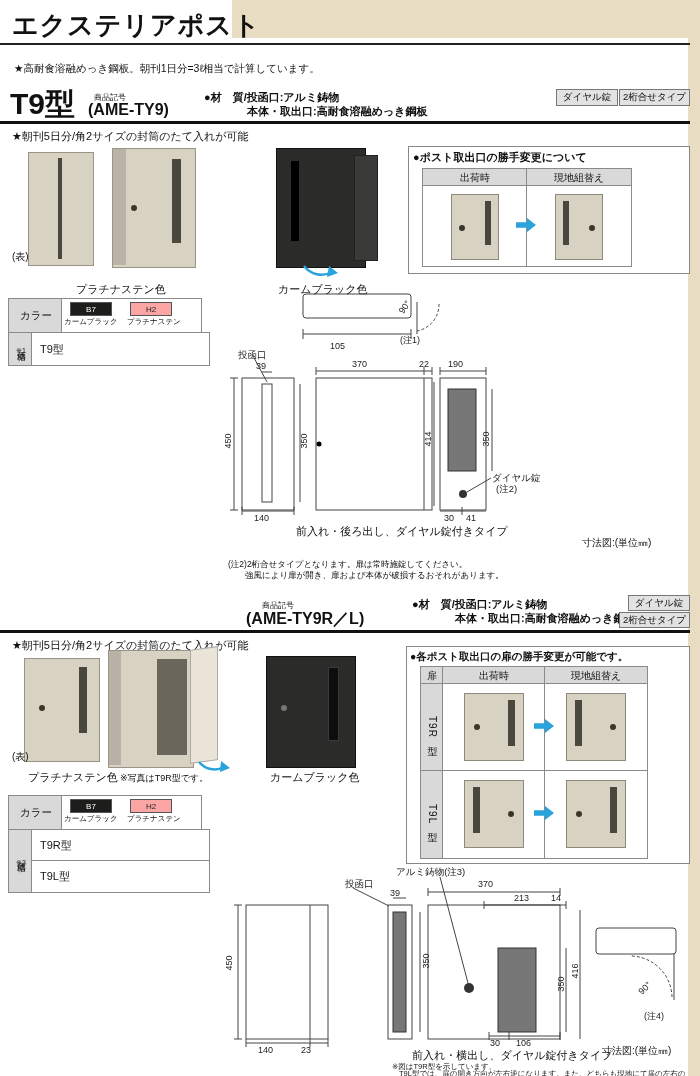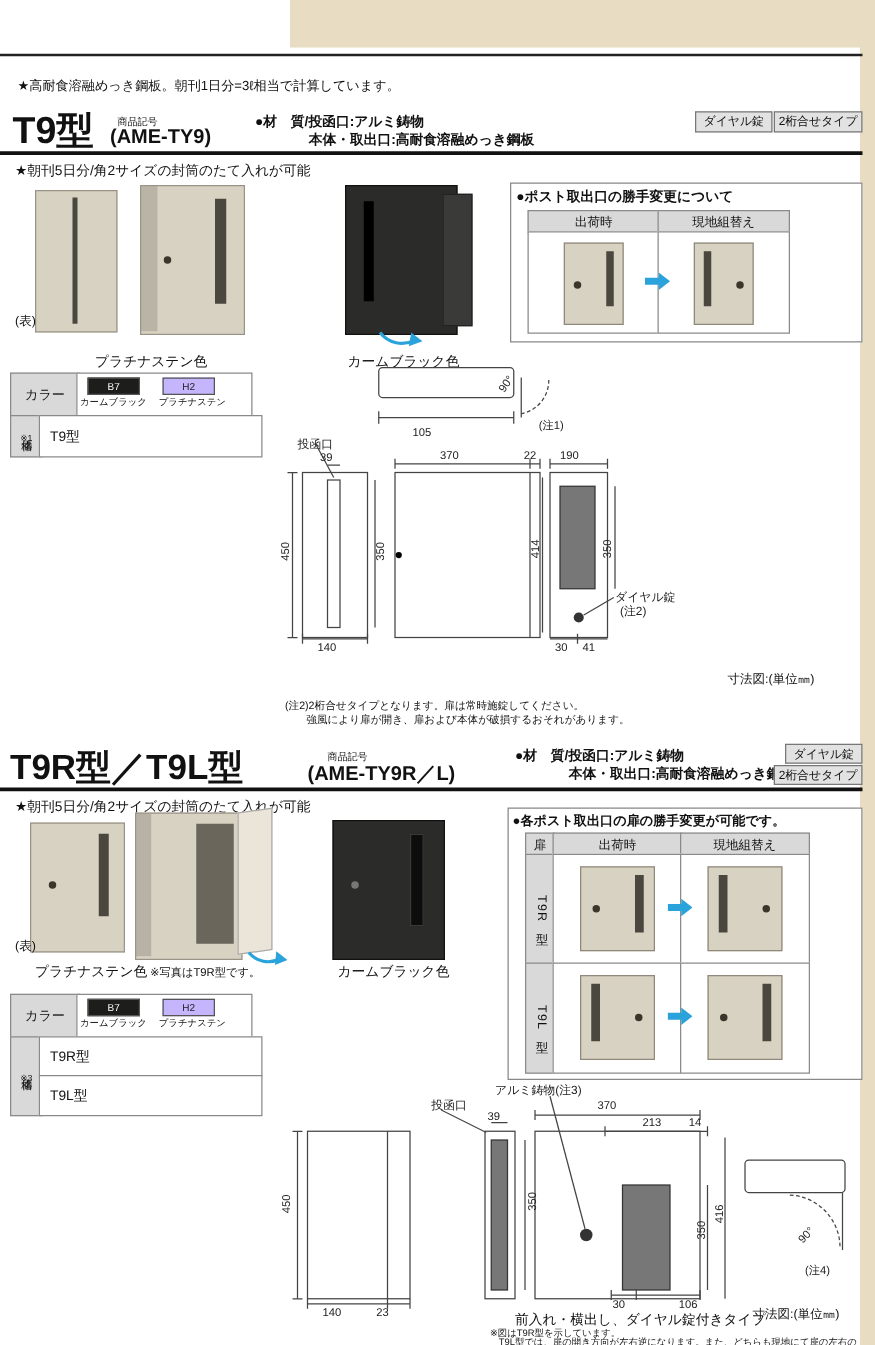--- a/index.html
+++ b/index.html
@@ -17,36 +17,37 @@
   .vdim{position:absolute;width:30px;text-align:center;font-size:9px;color:#222;transform:rotate(-90deg);white-space:nowrap;}
   .lbl{font-size:9.5px;color:#222;}
   .mailbox{position:absolute;background:var(--platinum,#d8d2c2);border:1px solid #9a9488;}
   .slot{position:absolute;background:#4a473f;}
   .knob{position:absolute;width:6px;height:6px;border-radius:50%;background:#3a362c;}
   .pm{position:absolute;background:var(--platinum,#d8d2c2);border:1px solid #8f897c;}
   .arrow{position:absolute;width:20px;height:14px;background:var(--accent,#2aa3dc);
          clip-path:polygon(0 30%,55% 30%,55% 0,100% 50%,55% 100%,55% 70%,0 70%);}
   .chip{position:absolute;width:40px;height:12px;font-size:8px;display:flex;align-items:center;justify-content:center;border:1px solid #555;}
   .chip-dark{background:#1d1d1b;color:#fff;}
-  .chip-light{background:#c4b5fd;color:#222;}
+  .chip-light{background:#fca5a5;color:#222;}
   .chipname{position:absolute;font-size:7.5px;white-space:nowrap;}
   .vtext{writing-mode:vertical-rl;letter-spacing:1px;}
   svg{display:block;}
   svg line,svg rect,svg path{stroke:#444;fill:none;stroke-width:1;}
   svg .fillg{fill:#777;stroke:#333;}
   svg .filld{fill:#333;stroke:none;}
 </style>
 </head>
 <body>
 
 <div class="page">
 
   <div class="abs band" style="left:232px;top:0;width:456px;height:38px"></div>
   <div class="abs band" style="left:688px;top:0;width:12px;height:1076px"></div>
 
+  <div class="abs b" style="left:12px;top:8px;font-size:26px;letter-spacing:1px">エクステリアポスト</div>
   <div class="abs" style="left:0;top:43px;width:690px;height:2px;background:#222"></div>
   <div class="abs" style="left:14px;top:62px;font-size:10.5px">★高耐食溶融めっき鋼板。朝刊1日分=3ℓ相当で計算しています。</div>
 
   <div class="abs b" style="left:10px;top:84px;font-size:30px">T9型</div>
   <div class="abs" style="left:94px;top:92px;font-size:8px">商品記号</div>
   <div class="abs b" style="left:88px;top:101px;font-size:16px">(AME-TY9)</div>
   <div class="abs b" style="left:204px;top:90px;font-size:11px">●材　質/投函口:アルミ鋳物</div>
   <div class="abs b" style="left:247px;top:104px;font-size:11px">本体・取出口:高耐食溶融めっき鋼板</div>
   <div class="abs badge" style="left:556px;top:89px;width:60px;height:15px">ダイヤル錠</div>
   <div class="abs badge" style="left:619px;top:89px;width:69px;height:15px">2桁合せタイプ</div>
@@ -148,35 +149,35 @@
       <line x1="266" y1="196" x2="242" y2="210"></line>
     </g>
   </svg>
   <div class="abs lbl" style="left:238px;top:349px">投函口</div>
   <div class="abs dim" style="left:256px;top:361px">39</div>
   <div class="vdim" style="left:213px;top:436px">450</div>
   <div class="vdim" style="left:289px;top:436px">350</div>
   <div class="abs dim" style="left:254px;top:513px">140</div>
   <div class="abs dim" style="left:330px;top:341px">105</div>
   <div class="abs dim" style="left:398px;top:302px;transform:rotate(-55deg)">90°</div>
-  <div class="abs dim" style="left:431px;top:334px">(注1)</div>
+  <div class="abs dim" style="left:400px;top:334px">(注1)</div>
   <div class="abs dim" style="left:352px;top:359px">370</div>
   <div class="abs dim" style="left:419px;top:359px">22</div>
   <div class="abs dim" style="left:448px;top:359px">190</div>
   <div class="vdim" style="left:413px;top:434px">414</div>
   <div class="vdim" style="left:471px;top:434px">350</div>
   <div class="abs dim" style="left:444px;top:513px">30</div>
   <div class="abs dim" style="left:466px;top:513px">41</div>
   <div class="abs lbl" style="left:492px;top:472px">ダイヤル錠</div>
   <div class="abs lbl" style="left:496px;top:483px">(注2)</div>
+  <div class="abs" style="left:296px;top:524px;font-size:11px">前入れ・後ろ出し、ダイヤル錠付きタイプ</div>
   <div class="abs" style="left:582px;top:536px;font-size:10px">寸法図:(単位㎜)</div>
   <div class="abs" style="left:228px;top:559px;font-size:8.5px">(注2)2桁合せタイプとなります。扉は常時施錠してください。</div>
   <div class="abs" style="left:245px;top:570px;font-size:8.5px">強風により扉が開き、扉および本体が破損するおそれがあります。</div>
 
-  <div class="abs b" style="left:8px;top:595px;font-size:28px">T9R型／T9L型</div>
   <div class="abs" style="left:262px;top:600px;font-size:8px">商品記号</div>
   <div class="abs b" style="left:246px;top:609px;font-size:16px">(AME-TY9R／L)</div>
   <div class="abs b" style="left:412px;top:597px;font-size:11px">●材　質/投函口:アルミ鋳物</div>
   <div class="abs b" style="left:455px;top:611px;font-size:11px">本体・取出口:高耐食溶融めっき鋼板</div>
   <div class="abs badge" style="left:628px;top:595px;width:60px;height:14px">ダイヤル錠</div>
   <div class="abs badge" style="left:619px;top:612px;width:69px;height:14px">2桁合せタイプ</div>
   <div class="abs thickline" style="left:0;top:630px;width:690px"></div>
   <div class="abs" style="left:12px;top:638px;font-size:11px">★朝刊5日分/角2サイズの封筒のたて入れが可能</div>
 
   <div class="mailbox" style="left:24px;top:658px;width:74px;height:102px">
@@ -301,21 +302,21 @@
   <div class="vdim" style="left:214px;top:958px">450</div>
   <div class="vdim" style="left:411px;top:956px">350</div>
   <div class="abs dim" style="left:258px;top:1045px">140</div>
   <div class="abs dim" style="left:301px;top:1045px">23</div>
   <div class="abs dim" style="left:478px;top:879px">370</div>
   <div class="abs dim" style="left:514px;top:893px">213</div>
   <div class="abs dim" style="left:551px;top:893px">14</div>
   <div class="vdim" style="left:546px;top:979px">350</div>
   <div class="vdim" style="left:560px;top:966px">416</div>
   <div class="abs dim" style="left:490px;top:1038px">30</div>
-  <div class="abs dim" style="left:543px;top:1038px">106</div>
+  <div class="abs dim" style="left:516px;top:1038px">106</div>
   <div class="abs dim" style="left:638px;top:983px;transform:rotate(-45deg)">90°</div>
   <div class="abs dim" style="left:644px;top:1010px">(注4)</div>
   <div class="abs" style="left:412px;top:1048px;font-size:11px">前入れ・横出し、ダイヤル錠付きタイプ</div>
   <div class="abs" style="left:602px;top:1044px;font-size:10px">寸法図:(単位㎜)</div>
 
   <div class="abs" style="left:392px;top:1062px;font-size:7.5px">※図はT9R型を示しています。</div>
   <div class="abs wrap" style="left:399px;top:1070px;width:292px;font-size:7.5px;line-height:1.1">T9L型では、扉の開き方向が左右逆になります。また、どちらも現地にて扉の左右の変更が可能です。</div>
 
 </div>
 

